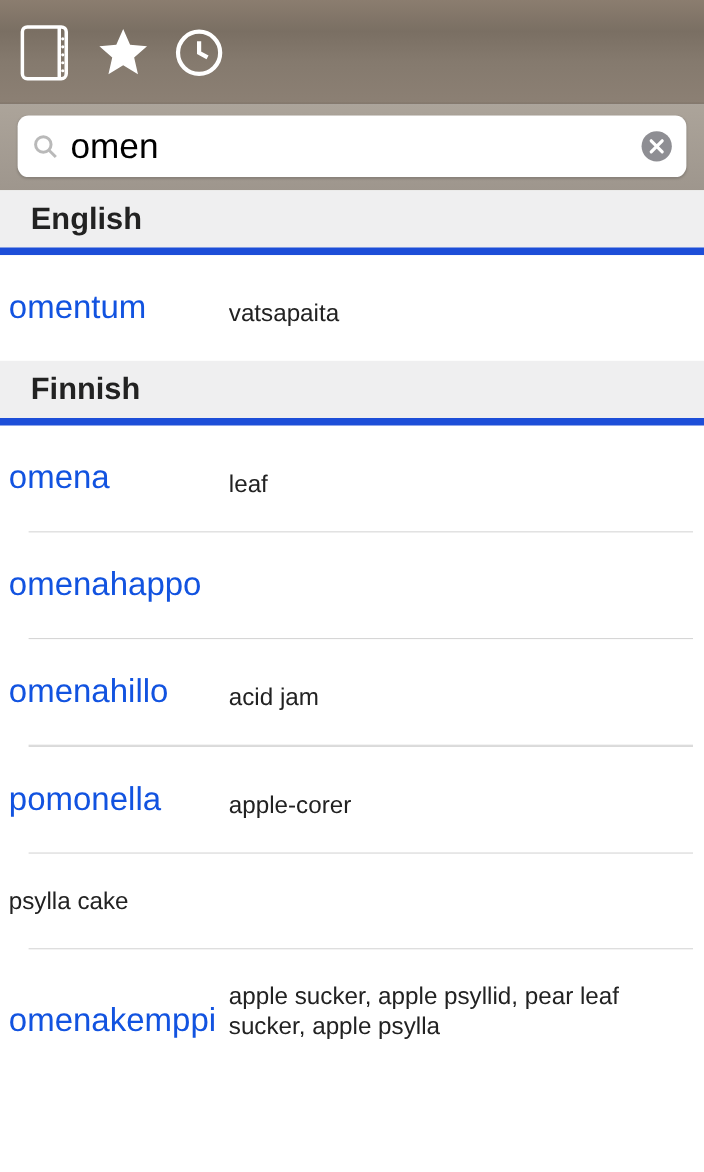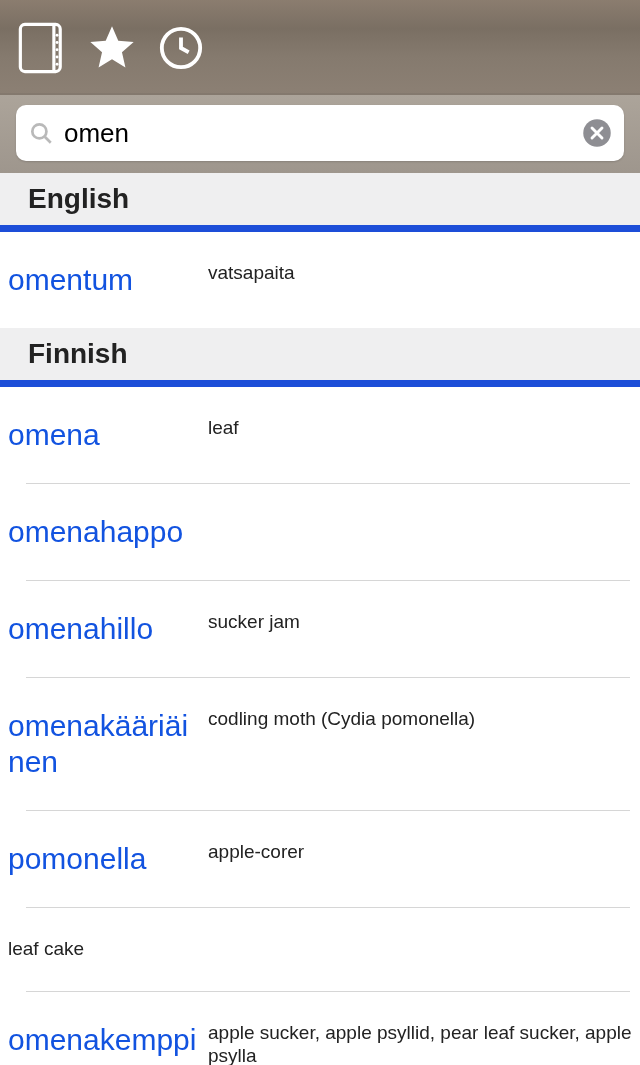--- a/index.html
+++ b/index.html
@@ -48,52 +48,52 @@
     display: flex;
     align-items: center;
     padding: 0 12px;
     gap: 10px;
     box-shadow: 0 1px 2px rgba(0,0,0,0.15);
   }
   .search-icon { width: 26px; height: 26px; opacity: 0.45; flex-shrink:0;}
   .search-input {
     border: none;
     outline: none;
-    font-size: 26px;
+    font-size: 32px;
     flex-grow: 1;
     color: #000;
     background: transparent;
   }
   .clear-icon { width: 30px; height: 30px; flex-shrink:0; }
 
   .section-header {
     background: #efeff0;
     padding: 10px 28px;
     font-size: 28px;
     font-weight: 600;
     color: #222;
     border-bottom: 7px solid #1d4ed8;
   }
 
   .row {
     display: flex;
     padding: 30px 0 30px 8px;
     gap: 6px;
-    align-items: flex-start;
+    align-items: flex-end;
   }
   .row .term {
     color: #1253e0;
     font-size: 30px;
     width: 194px;
     flex-shrink: 0;
     word-break: break-word;
     line-height: 1.2;
   }
   .row .defn {
-    font-size: 19px;
+    font-size: 22px;
     color: #222;
     line-height: 1.2;
     flex-grow:1;
     padding-right: 8px;
     overflow: hidden;
   }
   .defn.clamp {
     display: -webkit-box;
     -webkit-line-clamp: 2;
     -webkit-box-orient: vertical;
@@ -161,35 +161,31 @@
         <div class="term">omena</div>
         <div class="defn">leaf</div>
       </div>
       <hr class="divider">
       <div class="row">
         <div class="term">omenahappo</div>
       </div>
       <hr class="divider">
       <div class="row">
         <div class="term">omenahillo</div>
-        <div class="defn">sucker jam</div>
+        <div class="defn">acid jam</div>
       </div>
       <hr class="divider">
-      <div class="row">
-        <div class="term">omenakääriäinen</div>
-        <div class="defn">codling moth (Cydia pomonella)</div>
-      </div>
       <hr class="divider">
       <div class="row">
         <div class="term">pomonella</div>
         <div class="defn">apple-corer</div>
       </div>
       <hr class="divider">
       <div class="row">
-        <div class="defn">leaf cake</div>
+        <div class="defn">psylla cake</div>
       </div>
       <hr class="divider">
       <div class="row">
         <div class="term">omenakemppi</div>
         <div class="defn clamp">apple sucker, apple psyllid, pear leaf sucker, apple psylla</div>
       </div>
     </div>
   </div>
 
 </body></html>

